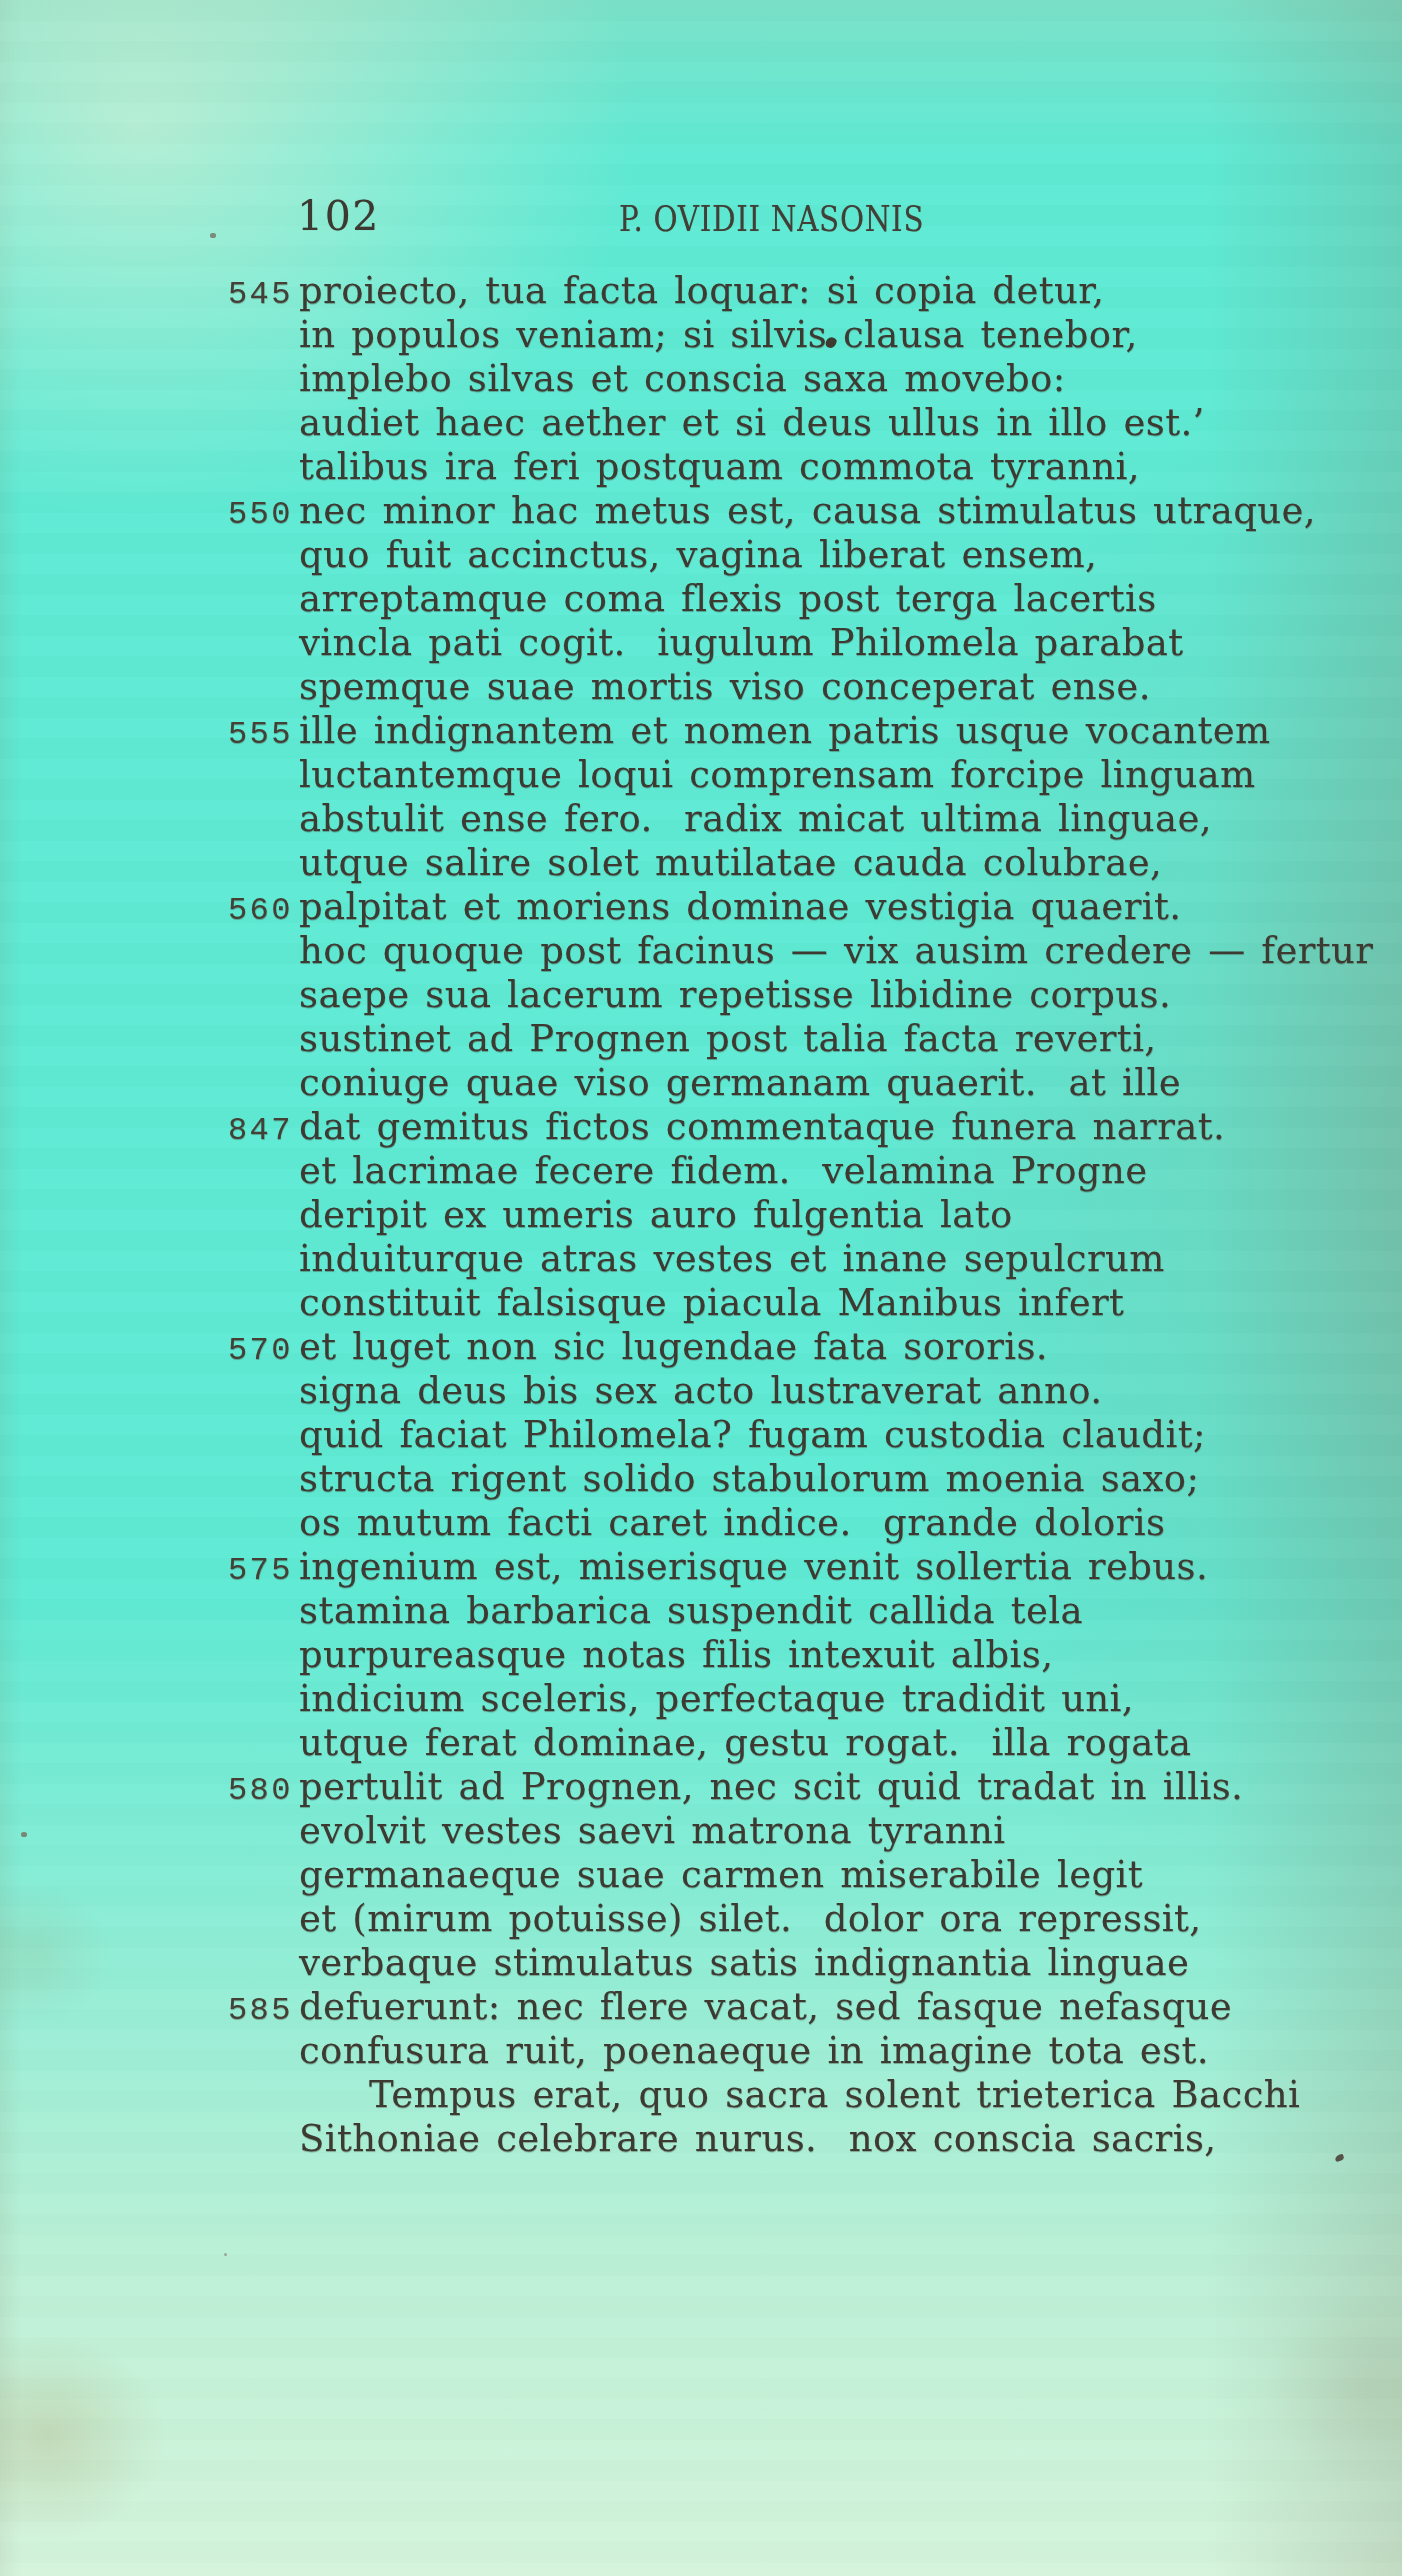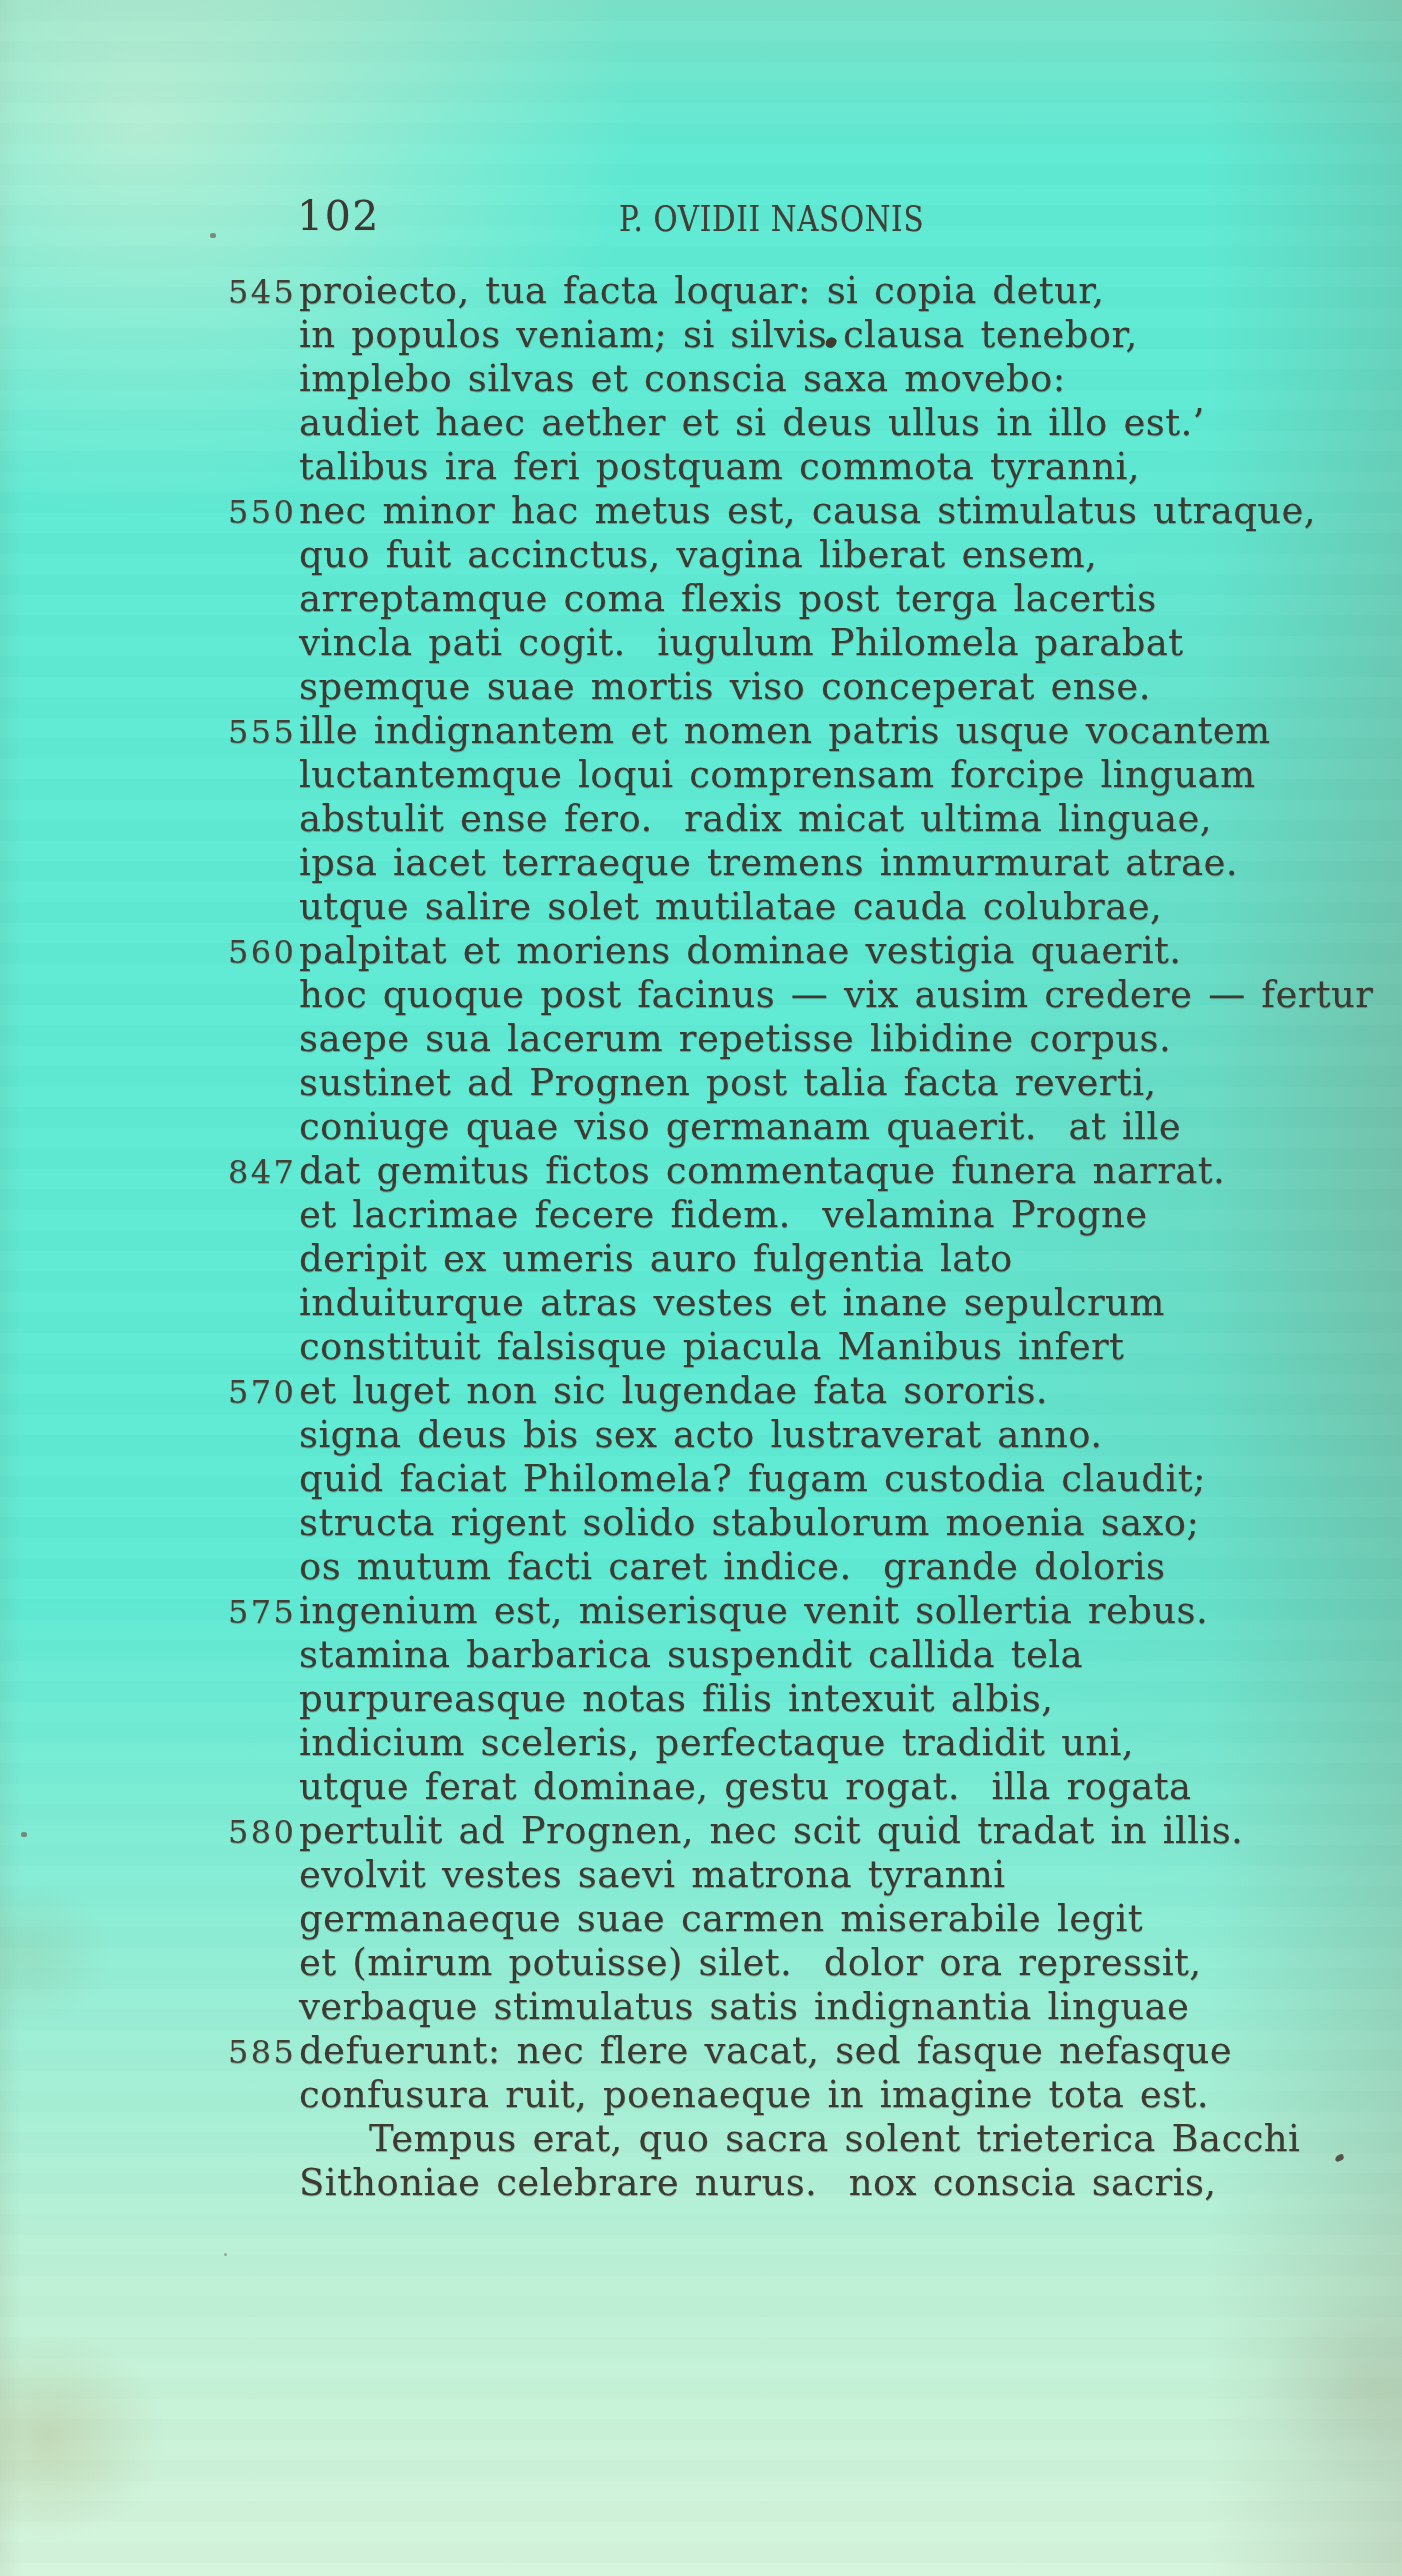--- a/index.html
+++ b/index.html
@@ -52,21 +52,21 @@
     color:#3d3a32;
   }
   .line{
     white-space:pre;line-height:44px;height:44px;
     font-size:37px;
     text-shadow:0.3px 0.5px 0.7px rgba(62,58,48,.38);
   }
   .lineno{
     display:inline-block;width:49px;margin-right:22px;
     text-align:right;font-size:32px;letter-spacing:2.4px;
-    color:#4440366;color:#444036;
+    color:#4440366;color:#444036;font-family:Liberation Mono, monospace;
   }
   .linetext{letter-spacing:0.4px;word-spacing:3.6px;margin-top:32px;}
   .line.indent .linetext{padding-left:70px;}
 
   
   .speck{position:absolute;pointer-events:none;border-radius:50%;}
   .speck-1{left:210px;top:233px;width:5.5px;height:4.7px;background:#6d6a5c;opacity:.75;}
   .speck-2{left:826px;top:337px;width:9.5px;height:11px;background:#3d3a30;border-radius:60% 40% 55% 45%;transform:rotate(25deg);}
   .speck-3{left:21.4px;top:1832px;width:5.5px;height:4.7px;background:#73705f;opacity:.8;}
   .speck-4{left:1335px;top:2155px;width:8.7px;height:6.3px;background:#55524a;border-radius:70% 30% 60% 40%;transform:rotate(-20deg);}
@@ -105,21 +105,20 @@
     <div class="line"><span class="lineno"></span><span class="linetext">vincla pati cogit.  iugulum Philomela parabat</span></div>
 
     <div class="line"><span class="lineno"></span><span class="linetext">spemque suae mortis viso conceperat ense.</span></div>
 
     <div class="line"><span class="lineno">555</span><span class="linetext">ille indignantem et nomen patris usque vocantem</span></div>
 
     <div class="line"><span class="lineno"></span><span class="linetext">luctantemque loqui comprensam forcipe linguam</span></div>
 
     <div class="line"><span class="lineno"></span><span class="linetext">abstulit ense fero.  radix micat ultima linguae,</span></div>
 
-    <div class="line"><span class="lineno"></span><span class="linetext">ipsa iacet terraeque tremens inmurmurat atrae.</span></div>
 
     <div class="line"><span class="lineno"></span><span class="linetext">utque salire solet mutilatae cauda colubrae,</span></div>
 
     <div class="line"><span class="lineno">560</span><span class="linetext">palpitat et moriens dominae vestigia quaerit.</span></div>
 
     <div class="line"><span class="lineno"></span><span class="linetext">hoc quoque post facinus — vix ausim credere — fertur</span></div>
 
     <div class="line"><span class="lineno"></span><span class="linetext">saepe sua lacerum repetisse libidine corpus.</span></div>
 
     <div class="line"><span class="lineno"></span><span class="linetext">sustinet ad Prognen post talia facta reverti,</span></div>

